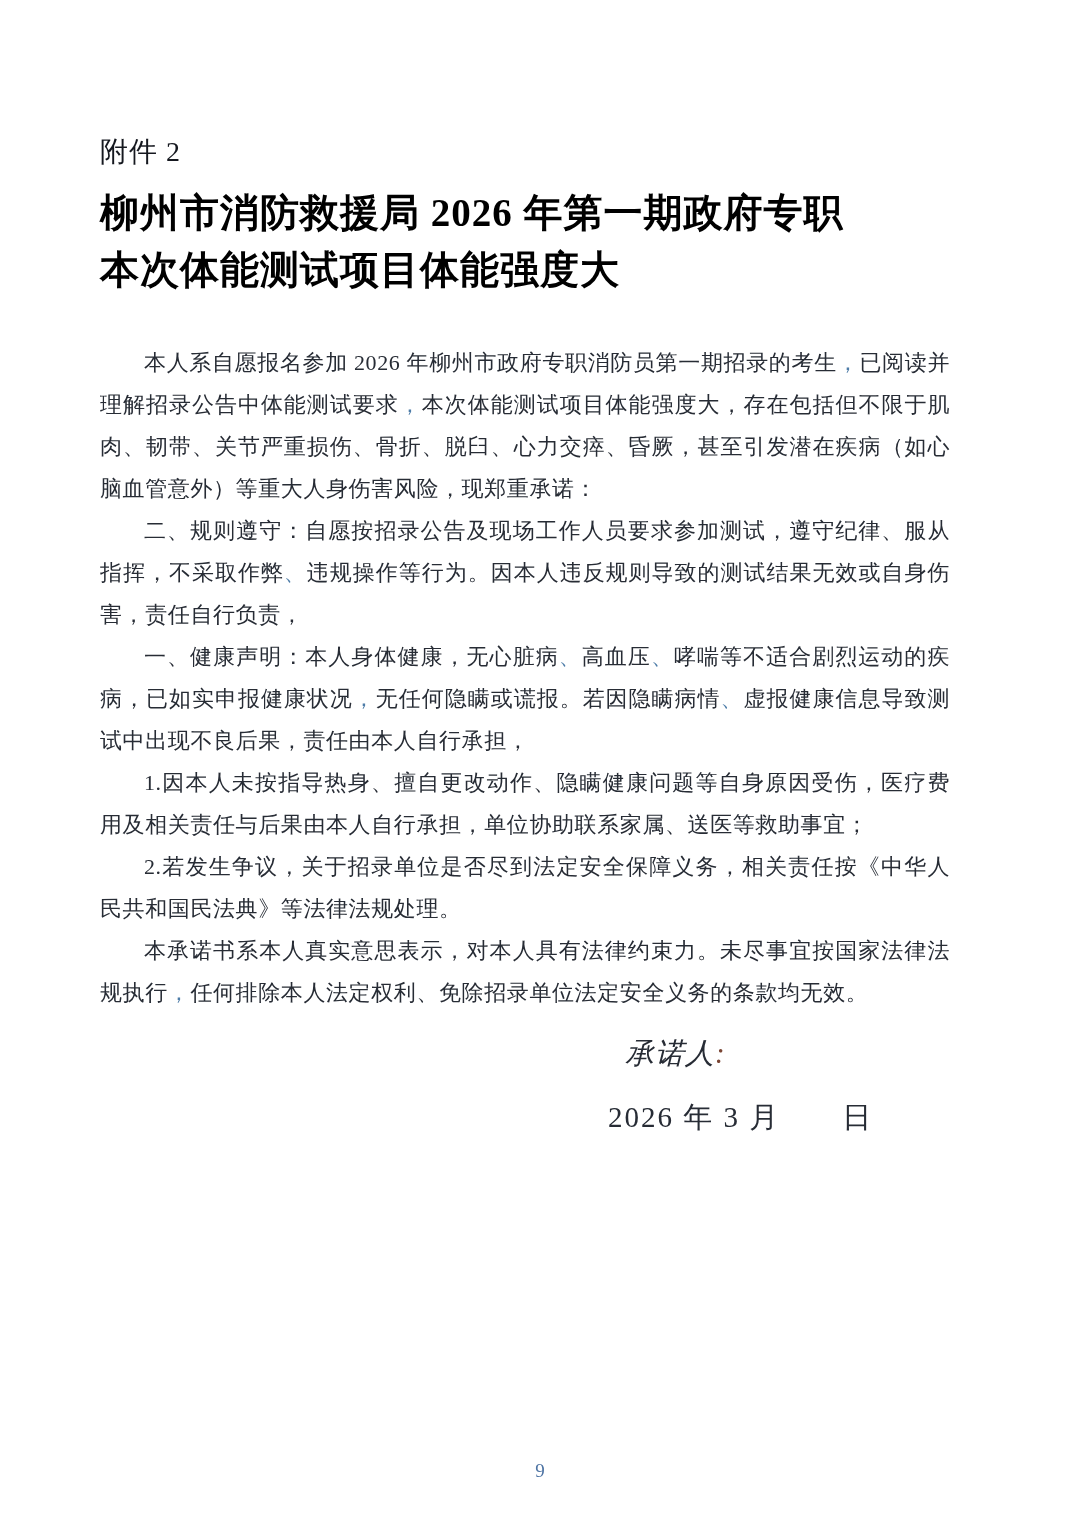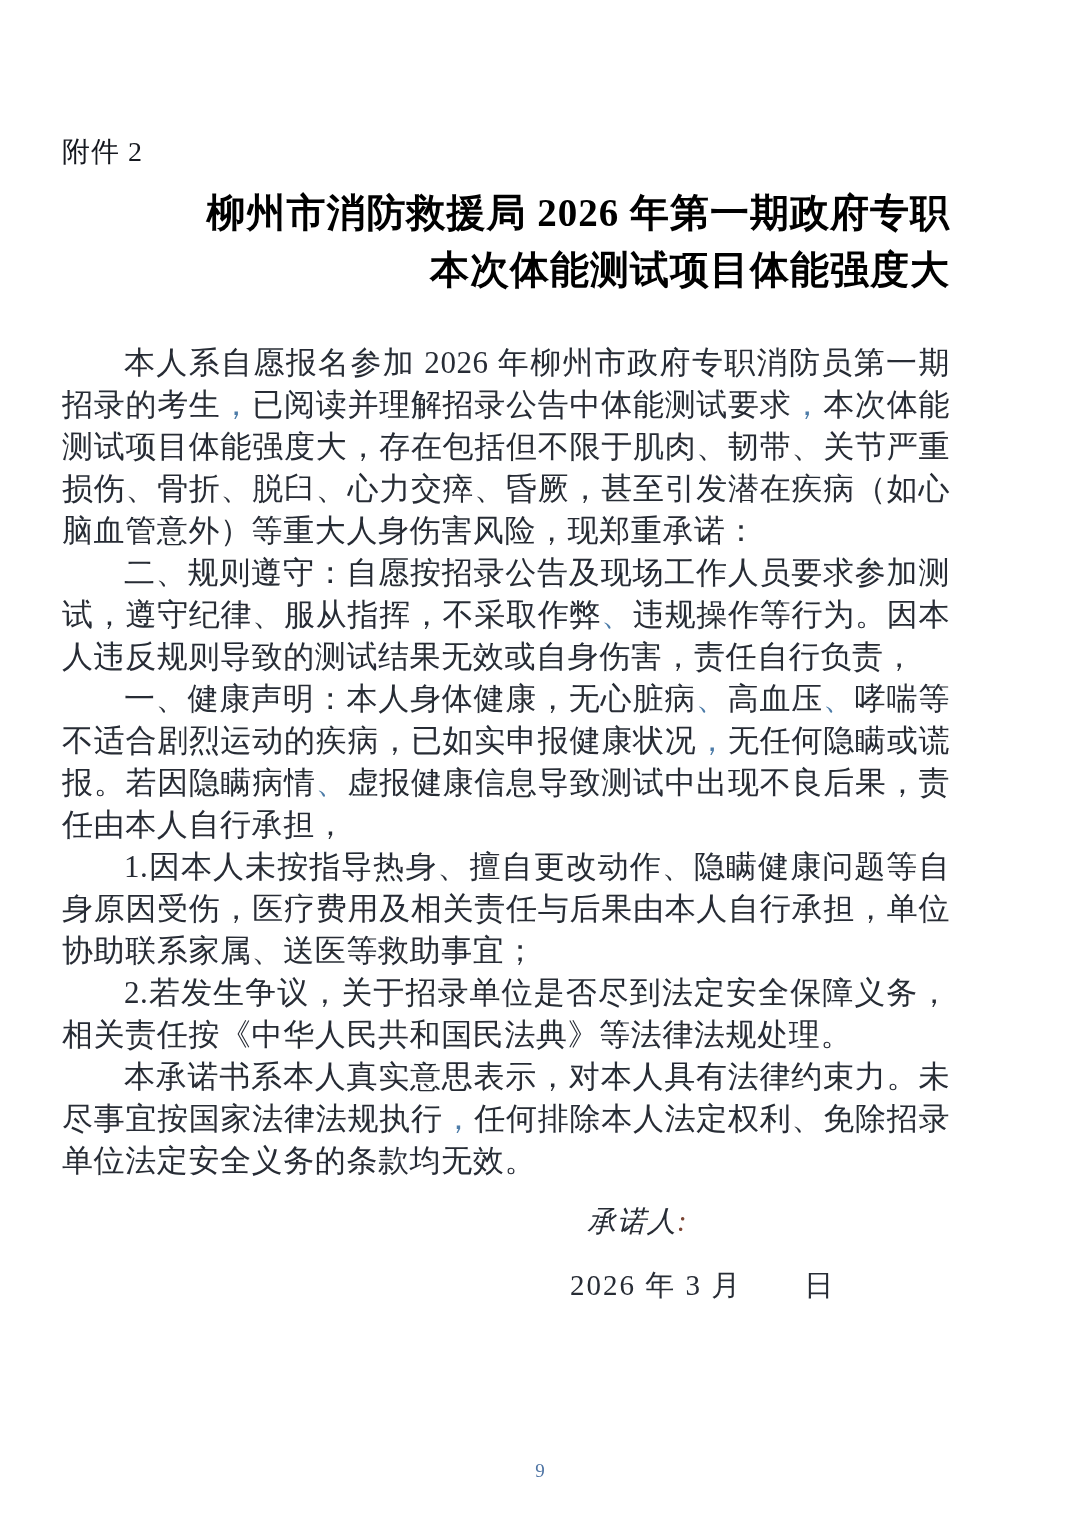--- a/index.html
+++ b/index.html
@@ -5,39 +5,39 @@
   html, body { margin: 0; padding: 0; background: #ffffff; }
   .page {
     position: relative;
     width: 1080px;
     height: 1528px;
     background: #ffffff;
     overflow: hidden;
     font-family: "Liberation Serif", "DejaVu Serif", serif;
     color: var(--body_text, #272c35);
   }
-  .content { padding: 132px 130px 0 62px; }
+  .content { padding: 132px 130px 0 100px; }
   .attachment-label {
     font-size: 28px;
     line-height: 40px;
     color: #15181f;
     letter-spacing: 1px;
   }
   .doc-title {
     margin-top: 12px;
-    text-align: right;
+    text-align: left;
     font-weight: bold;
     color: var(--title_text, #000000);
     font-size: 39px;
     line-height: 57px;
     letter-spacing: 1px;
   }
   .body-text {
     margin-top: 44px;
-    font-size: 31px;
+    font-size: 22px;
     line-height: 42px;
     letter-spacing: 0.6px;
     text-align: justify;
   }
   .para { text-indent: 2em; margin: 0; }
   .c-blue  { color: var(--blue_punct, #4d7ca8); }
   .c-brown { color: var(--brown_punct, #7a4534); }
   .signature-line {
     margin-top: 16px;
     font-size: 29px;

